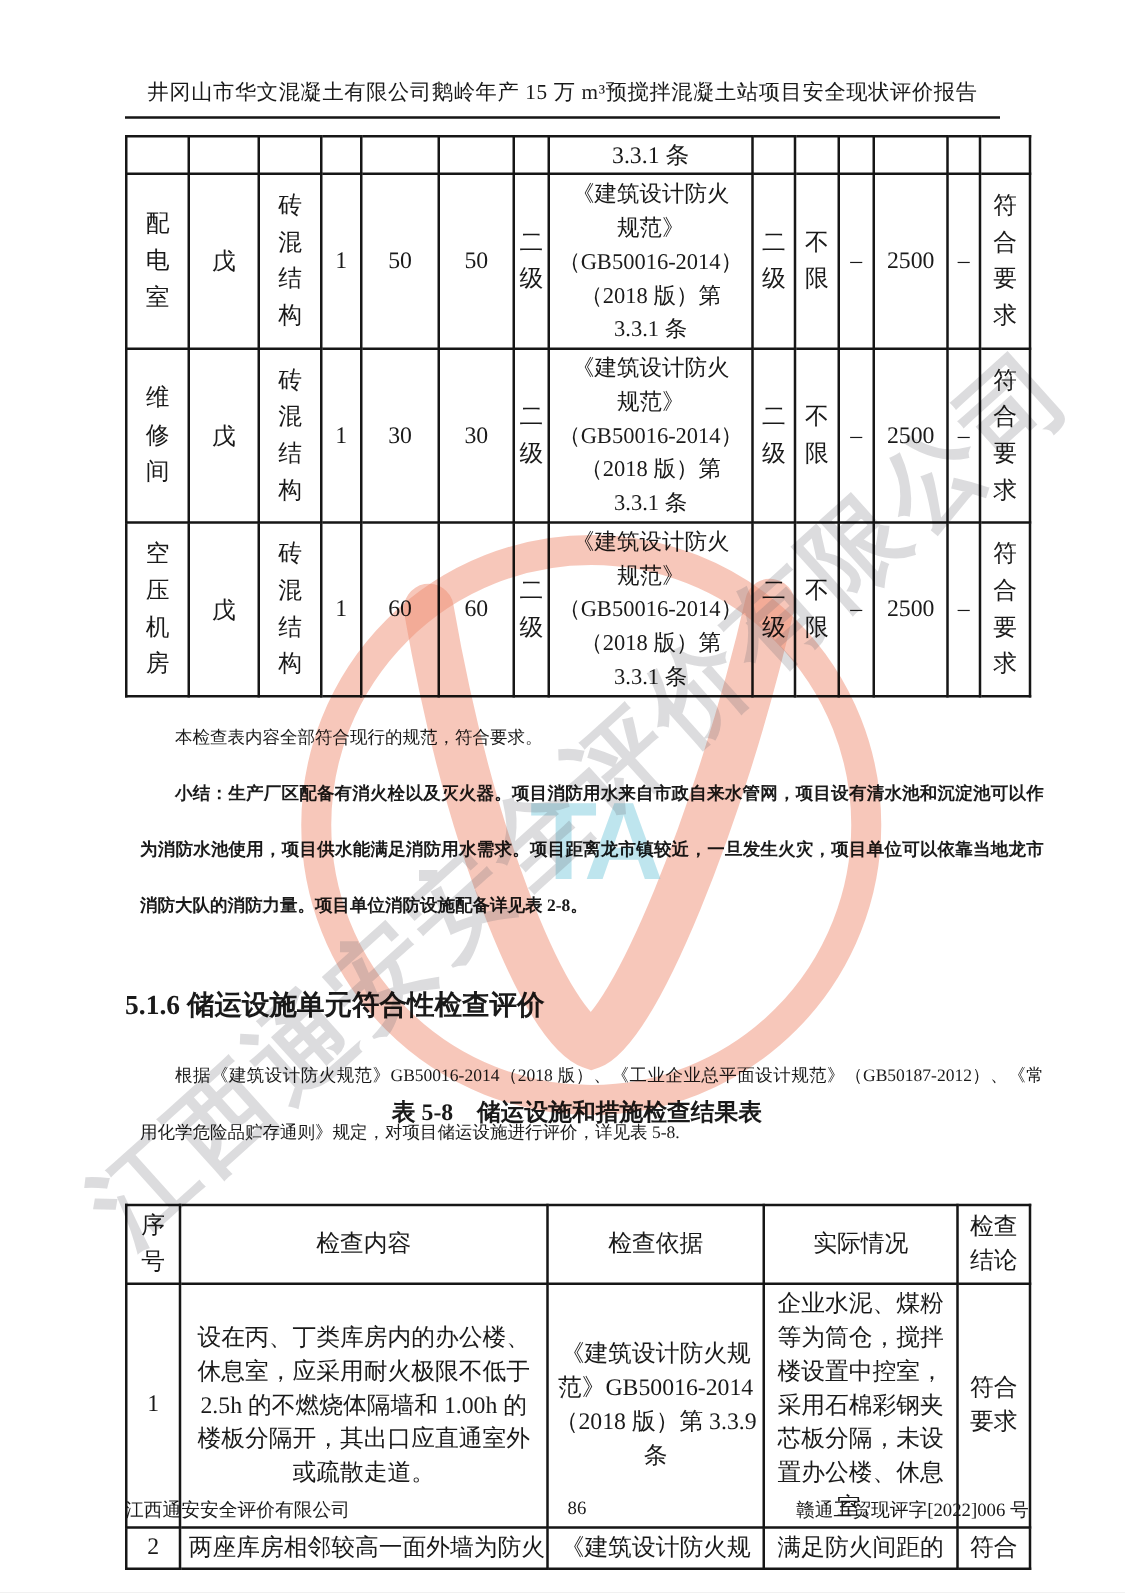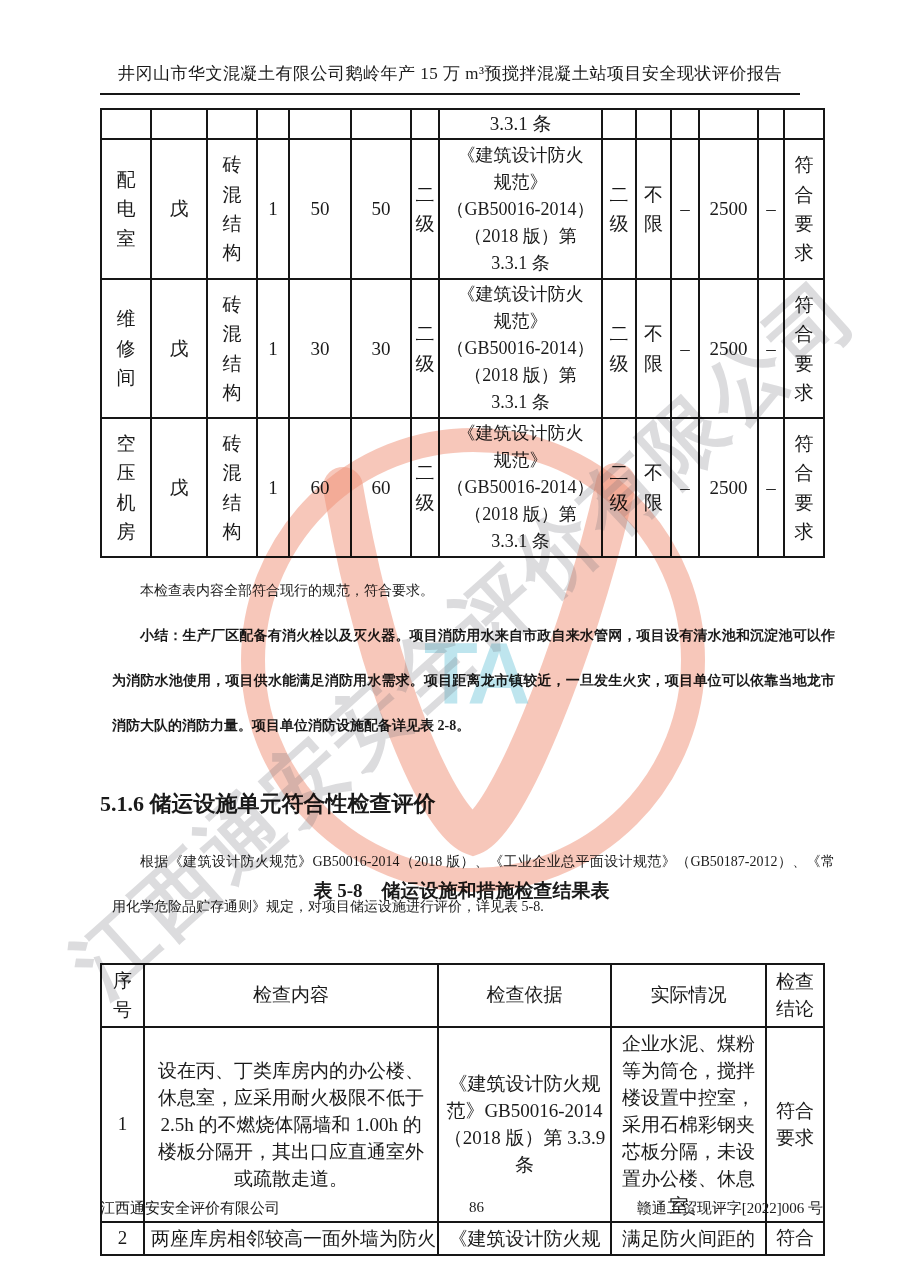--- a/index.html
+++ b/index.html
@@ -32,21 +32,21 @@
   .p-summary{top:601px;height:180px;font-weight:bold;}
   .h-516{position:absolute;left:100px;top:781px;width:723px;margin:0;font-size:22px;
          line-height:46px;font-weight:bold;}
   .p-basis{top:827px;height:135px;}
   .t2-caption{position:absolute;left:100px;top:876px;width:723px;margin:0;text-align:center;
               font-size:19px;font-weight:bold;line-height:30px;}
 
   
   .footer{position:absolute;top:1199px;left:100px;width:723px;font-size:15px;height:20px;}
   .footer .f-left{position:absolute;left:0;top:0;}
-  .footer .f-center{position:absolute;left:50%;transform:translateX(-50%);top:0;margin-left:15px;}
+  .footer .f-center{position:absolute;left:50%;transform:translateX(-50%);top:0;}
   .footer .f-right{position:absolute;right:0;top:0;}
 
   
   .watermark{position:absolute;inset:0;pointer-events:none;mix-blend-mode:multiply;}
   .wm-svg{position:absolute;left:238px;top:425px;}
   .wm-ta{position:absolute;left:424px;top:622px;font-family:"Liberation Sans","DejaVu Sans",sans-serif;
          font-size:88px;font-weight:bold;color:rgba(126,203,222,0.50);letter-spacing:-4px;}
   .wm-diag{position:absolute;left:465px;top:638px;transform:translate(-50%,-50%) rotate(-42deg);
            white-space:nowrap;font-size:80px;font-weight:bold;letter-spacing:5px;
            color:rgba(110,110,115,0.24);}

